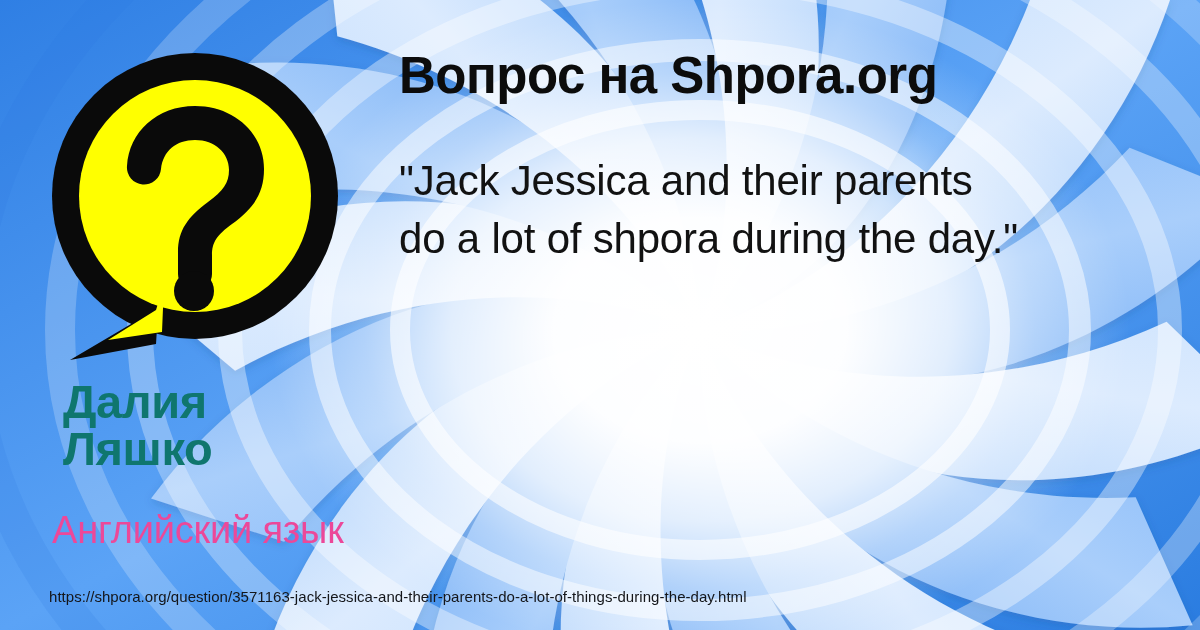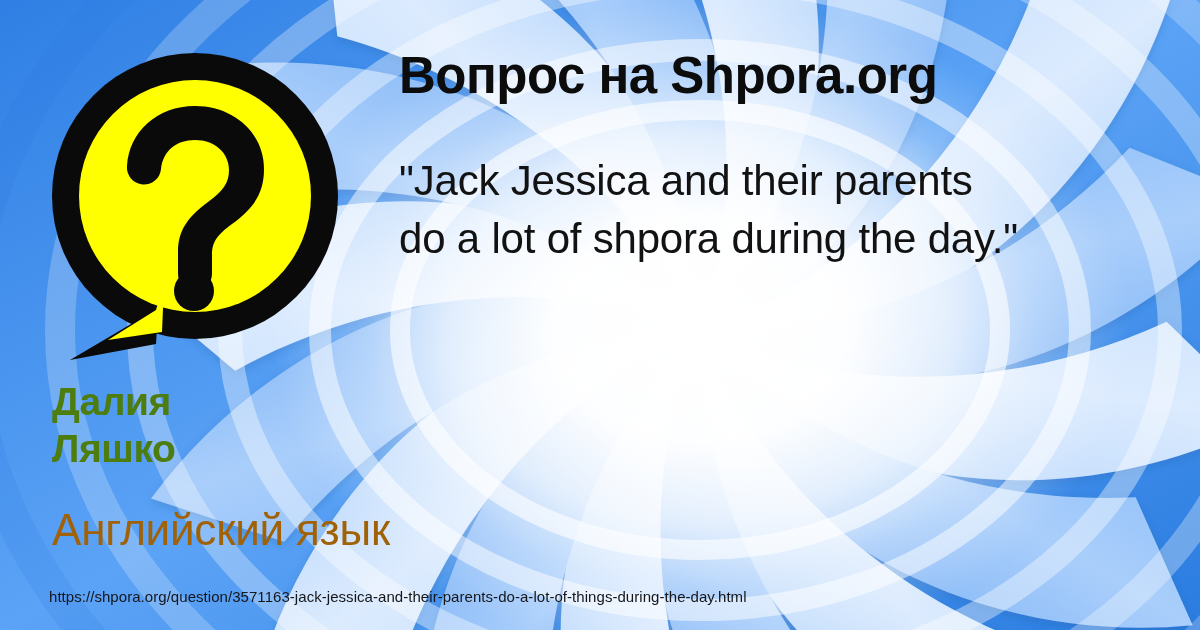--- a/index.html
+++ b/index.html
@@ -86,41 +86,41 @@
     line-height: 58px;
     font-weight: 400;
     color: #121212;
     letter-spacing: -0.2px;
   }
   #question .qline { display: block; white-space: nowrap; }
 
   
   #author {
     position: absolute;
-    left: 52px;
+    left: 63px;
     top: 378px;
     width: 340px;
-    font-size: 39px;
+    font-size: 47px;
     line-height: 47px;
     font-weight: 700;
-    color: #4d7c0f;
+    color: #0f766e;
     letter-spacing: -0.4px;
   }
   #author .aline { display: block; white-space: nowrap; }
 
   
   #subject {
     position: absolute;
     left: 52px;
     top: 508px;
     width: 520px;
-    font-size: 44px;
+    font-size: 38px;
     line-height: 44px;
     font-weight: 400;
-    color: #a16207;
+    color: #ec4899;
     letter-spacing: -0.2px;
     white-space: nowrap;
   }
 
   
   #source-url {
     position: absolute;
     left: 49px;
     top: 590px;
     width: 1110px;

